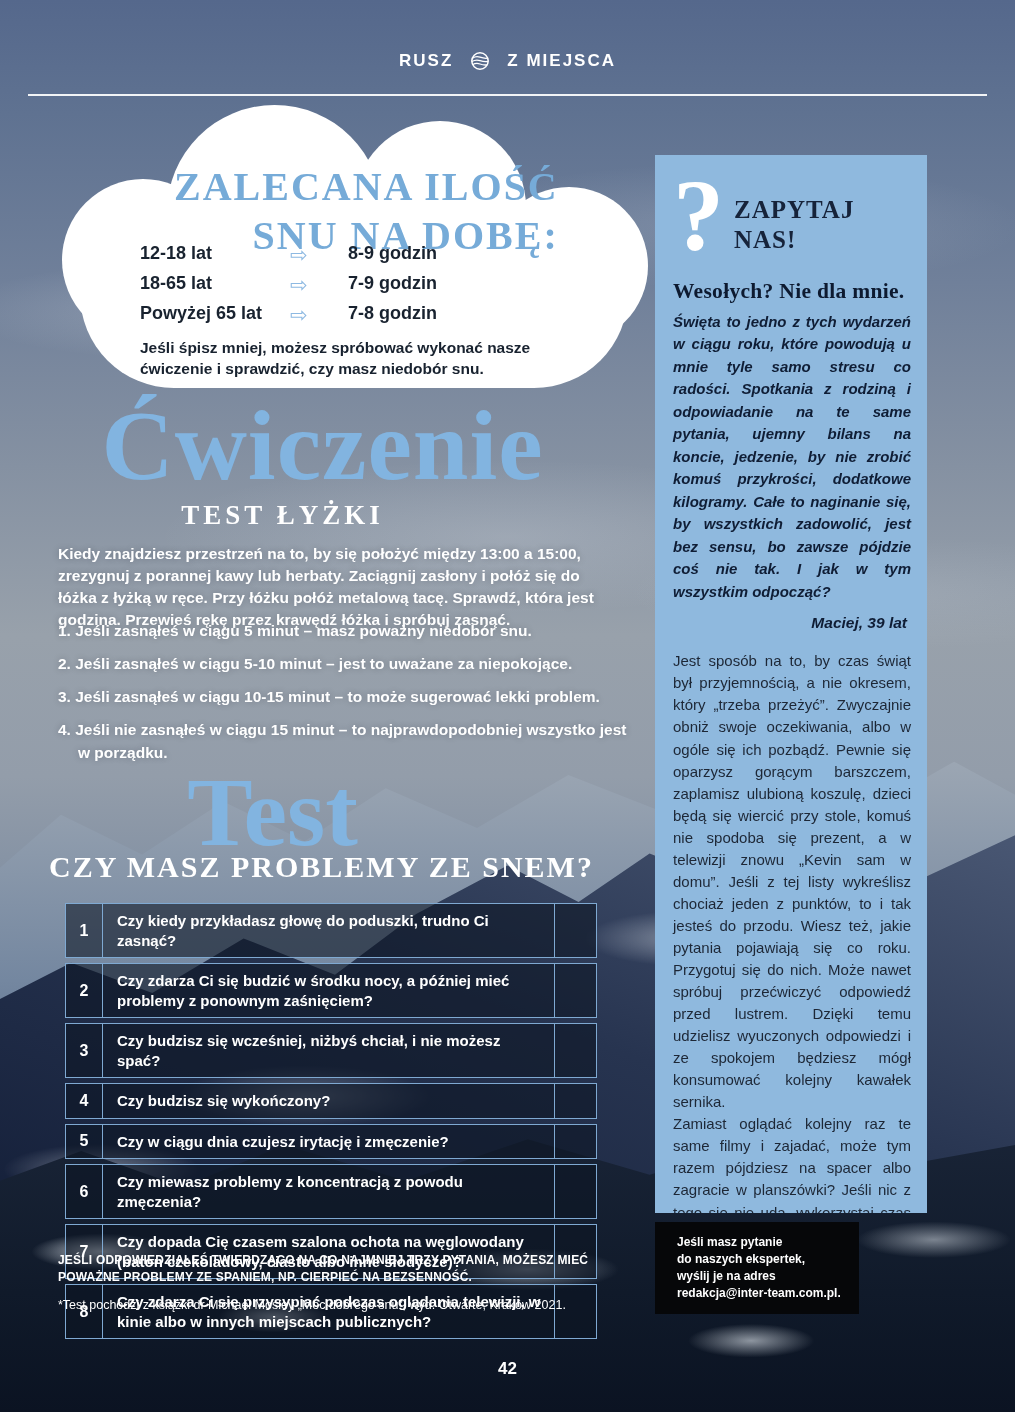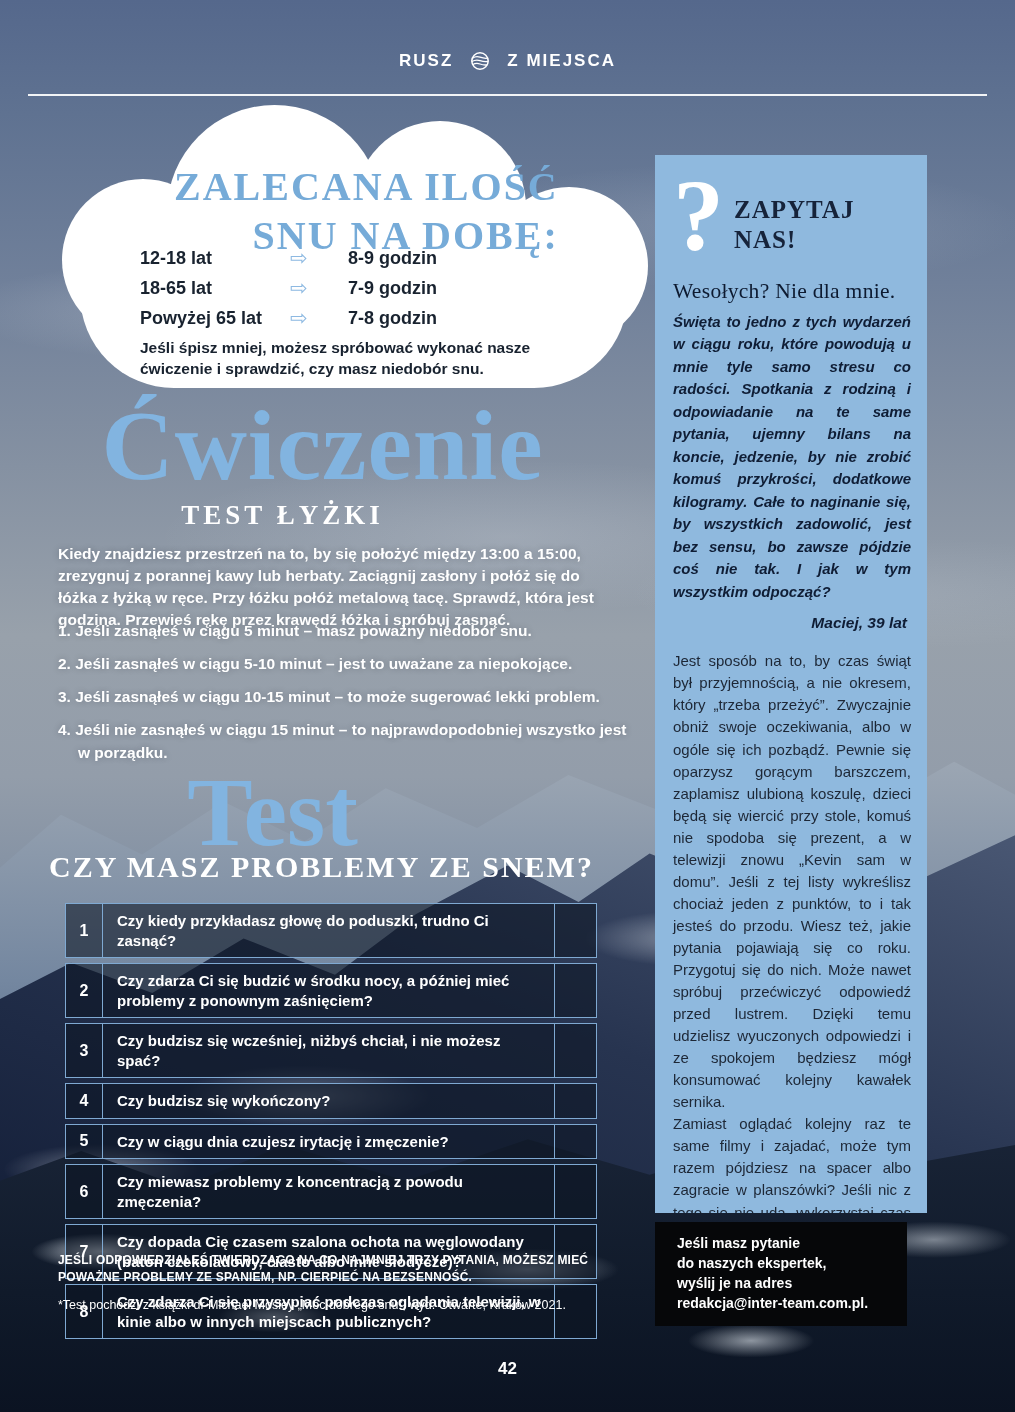--- a/index.html
+++ b/index.html
@@ -45,21 +45,21 @@
     font-weight:bold; font-size:17px; letter-spacing:2px; }
   .page-header .hwrap { display:inline-flex; align-items:center; gap:14px; }
   .header-rule { position:absolute; top:94px; left:28px; right:28px; height:2px; background:rgba(255,255,255,.92); }
   
   .cloud { position:absolute; left:62px; top:105px; width:585px; height:292px; }
   .cloud .puff { position:absolute; background:#fff; border-radius:50%; }
   .cloud .base { position:absolute; left:18px; top:95px; width:548px; height:188px; background:#fff; border-radius:96px; }
   .cloud-title { position:absolute; left:112px; top:58px; font-family:"Liberation Serif", serif; font-weight:bold;
     font-size:40px; line-height:1.22; letter-spacing:2px; color:#76abd8;text-align:right; }
   .cloud-table { position:absolute; left:78px; top:138px; width:420px; }
-  .cloud-row { display:flex; align-items:center; height:30px; color:#18222f; font-weight:bold; font-size:18px; }
+  .cloud-row { display:flex; align-items:flex-start; height:30px; color:#18222f; font-weight:bold; font-size:18px; }
   .cloud-row .age { width:150px; }
   .cloud-row .arr { width:58px; color:#8db9e2; font-size:21px; font-weight:normal; }
   .cloud-note { position:absolute; left:78px; top:232px; width:452px; font-weight:bold; font-size:15.5px;
     line-height:1.38; color:#18222f; }
   
   .exercise-title { position:absolute; left:0; top:388px; width:645px; text-align:center;
     font-family:"Liberation Serif", serif; font-weight:bold; font-size:100px; color:#82b4e0; letter-spacing:1px; }
   .exercise-sub { position:absolute; left:0; top:500px; width:565px; text-align:center;
     font-family:"Liberation Serif", serif; font-weight:bold; font-size:27px; letter-spacing:4px; color:#fff; }
   .white-copy { color:#fff; font-weight:bold; font-size:15.5px; line-height:1.43; text-shadow:0 0 6px rgba(10,20,35,.25); }
@@ -81,29 +81,29 @@
   .result-block { position:absolute; left:58px; top:1252px; width:540px; }
   .result-text { color:#fff; font-weight:bold; font-size:12px; line-height:1.42; letter-spacing:.2px; }
   .source-note { margin-top:12px; color:#fff; font-weight:normal; font-size:12.5px; }
   
   .sidebar { position:absolute; left:655px; top:155px; width:272px; height:1058px; background:#8fb9de;
     padding:14px 16px 0 18px; overflow:hidden; }
   .ask-head { display:flex; align-items:flex-start; gap:10px; }
   .qmark { font-family:"Liberation Serif", serif; font-weight:bold; font-size:102px; line-height:.92; color:#fff; }
   .ask-title { font-family:"Liberation Serif", serif; font-weight:bold; font-size:25px; line-height:1.18;
     letter-spacing:1px; color:#16233a; padding-top:26px; }
-  .letter-heading { margin-top:16px; font-family:"Liberation Serif", serif; font-weight:normal; font-size:21.5px;
+  .letter-heading { margin-top:16px; font-family:"Liberation Serif", serif; font-weight:bold; font-size:21.5px;
     color:#0d1a30; letter-spacing:.3px; }
   .letter-body { margin-top:7px; font-style:italic; font-weight:bold; font-size:15px; line-height:1.5;
     text-align:justify; color:#0f1d35; }
   .letter-signature { margin-top:11px; text-align:right; font-style:italic; font-weight:bold; font-size:15.5px;
     color:#0f1d35; padding-right:4px; }
   .answer-body { margin-top:18px; font-size:15px; line-height:1.47; text-align:justify; color:#1d2736; }
-  .contact-box { position:absolute; left:655px; top:1222px; width:252px; background:#060709;
-    padding:12px 10px 12px 22px; color:#fff; font-weight:bold; font-size:14px; line-height:1.42; }
+  .contact-box { position:absolute; left:655px; top:1222px; width:204px; background:#060709;
+    padding:12px 10px 12px 22px; color:#fff; font-weight:bold; font-size:12px; line-height:1.42; }
   
   .page-number { position:absolute; left:0; right:0; top:1352px; text-align:center; color:#fff;
     font-weight:bold; font-size:17px;margin-top:7px; }
 </style>
 </head>
 <body>
 
 <div id="page">
 
   <div class="sky-wisps"></div>

